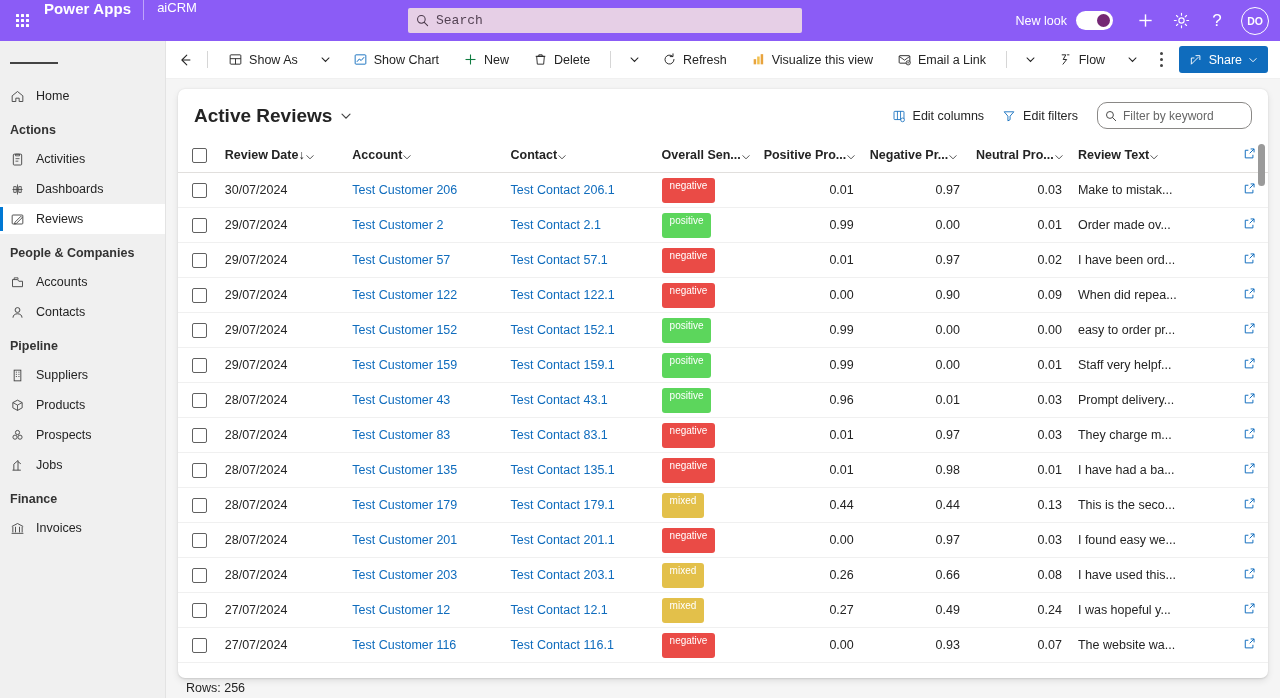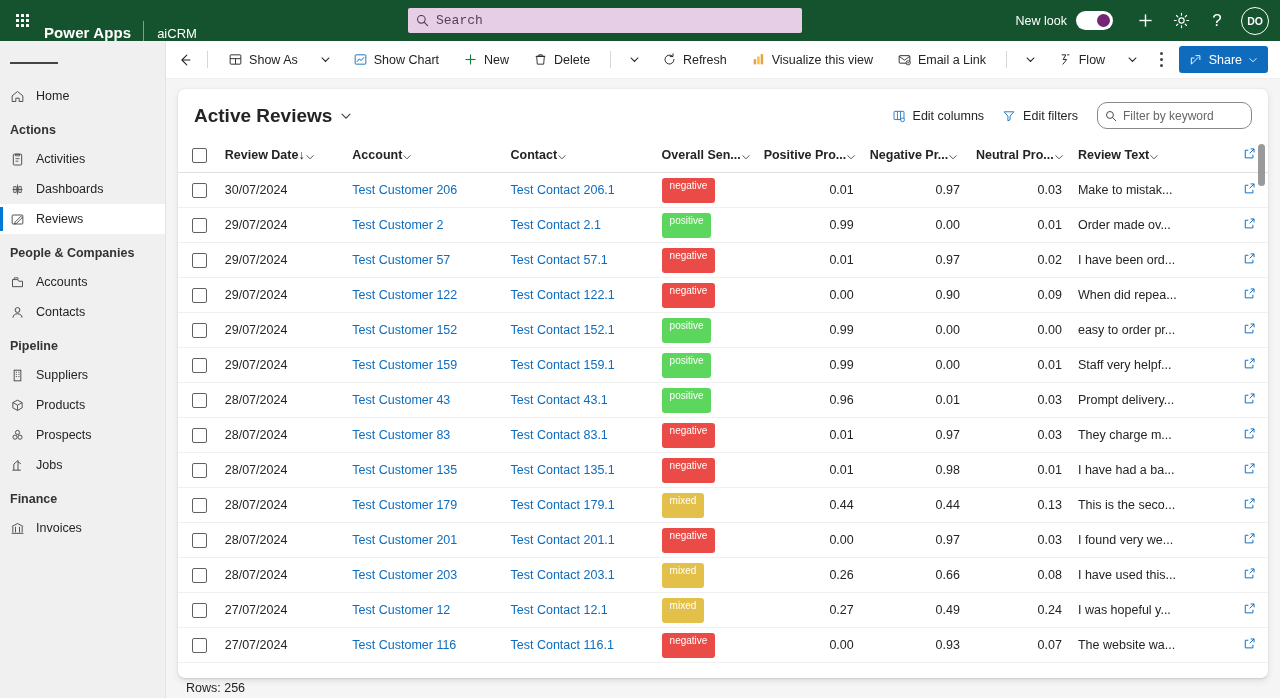--- a/index.html
+++ b/index.html
@@ -5,22 +5,22 @@
   * { box-sizing: border-box; margin: 0; padding: 0; }
   html, body {
     width: 1280px; height: 698px;
     font-family: "Liberation Sans", sans-serif;
     background: #f5f5f5; overflow: hidden;
     -webkit-font-smoothing: antialiased;
   }
 
   
   .topbar {
-    height: 41px; background: #14532d; color: #fff;
-    display: flex; align-items: flex-end; position: relative;
+    height: 41px; background: #8b5cf6; color: #fff;
+    display: flex; align-items: flex-start; position: relative;
   }
   .waffle { width: 44px; height: 41px; display: flex; align-items: center; justify-content: center; cursor: pointer; }
   .waffle-grid { display: grid; grid-template-columns: repeat(3, 3px); grid-template-rows: repeat(3, 3px); gap: 2px; }
   .waffle-grid i { width: 3px; height: 3px; background: #fff; border-radius: 0.5px; display: block; }
   .brand { font-size: 15px; font-weight: 700; letter-spacing: .1px; padding-right: 12px; }
   .brand-sep { width: 1px; height: 20px; background: rgba(255,255,255,.45); }
   .appname { font-size: 13px; padding-left: 13px; font-weight: 400; }
 
   .searchwrap {
     position: absolute; left: 408px; top: 8px; width: 394px; height: 25px;
@@ -800,21 +800,21 @@
                 <td class="col-ck">
                   <span class="ck"></span>
                 </td>
                 <td>28/07/2024</td>
                 <td><span class="link">Test Customer 201</span></td>
                 <td><span class="link">Test Contact 201.1</span></td>
                 <td><span class="badge" style="background: rgb(234, 75, 70);">negative</span></td>
                 <td class="num">0.00</td>
                 <td class="num">0.97</td>
                 <td class="num">0.03</td>
-                <td>I found very we...</td>
+                <td>I found easy we...</td>
                 <td class="col-open"><span class="openicon">
                     <svg width="13" height="13" viewBox="0 0 16 16">
                       <path d="M9.4 2.4H13.6V6.6" fill="none" stroke="#0f6cbd" stroke-width="1.2" stroke-linejoin="round"></path>
                       <path d="M13.6 2.4L8.2 7.8" stroke="#0f6cbd" stroke-width="1.2"></path>
                       <path d="M12.2 9.6v3.8H2.8V4h3.8" fill="none" stroke="#0f6cbd" stroke-width="1.2" stroke-linejoin="round"></path>
                     </svg>
                   </span></td>
               </tr>
               <tr>
                 <td class="col-ck">

